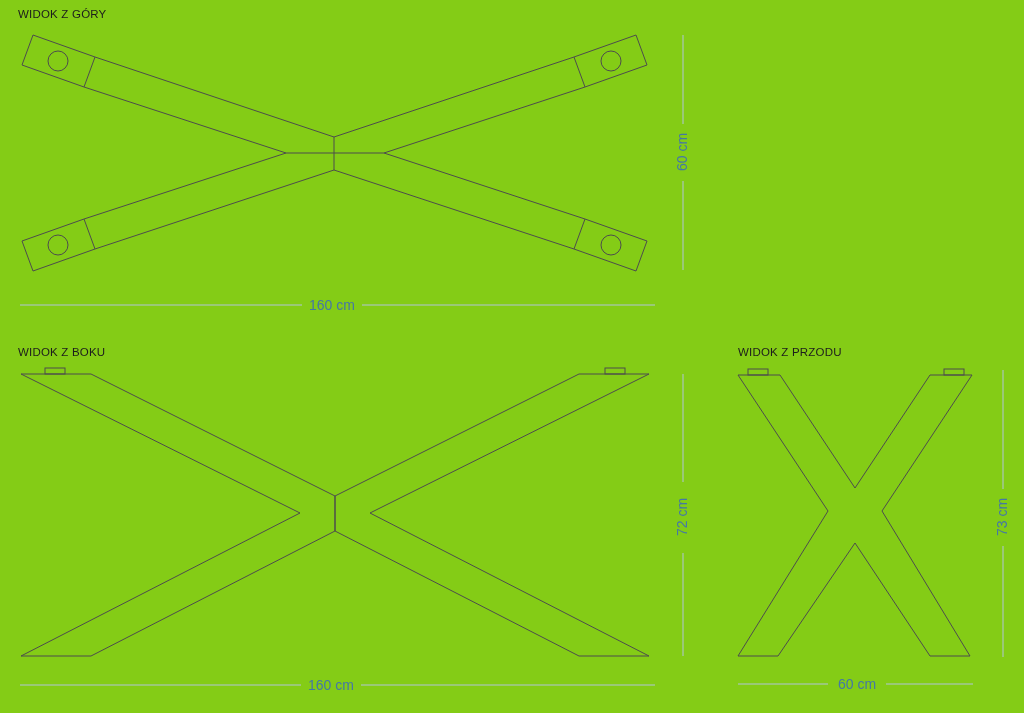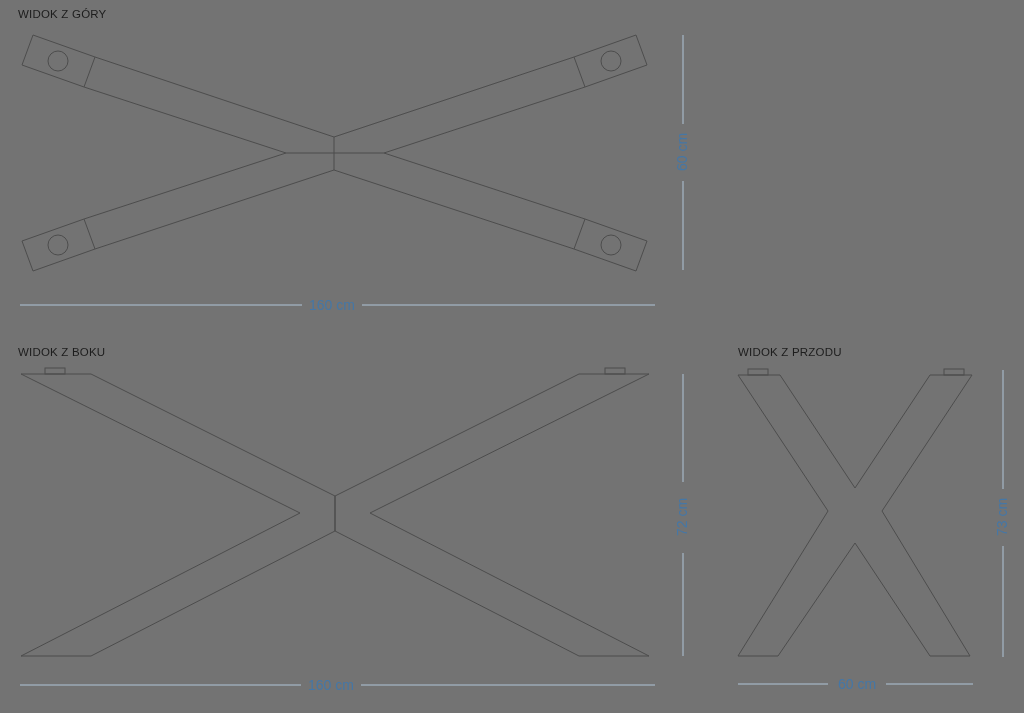--- a/index.html
+++ b/index.html
@@ -1,16 +1,16 @@
 <!DOCTYPE html>
 <html><head>
 <meta charset="utf-8">
 <style>
   html,body{margin:0;padding:0;background:#ffffff;}
-  .canvas{position:relative;width:1024px;height:713px;background:#737373;overflow:hidden;}
+  .canvas{position:relative;width:1024px;height:713px;background:#84cc16;overflow:hidden;}
   svg{display:block;}
   .draw *{fill:none;stroke-width:1px;stroke-linejoin:miter;}
   .dimlines line{stroke-width:1px;}
   .view-label{font-family:"Liberation Sans",sans-serif;font-size:11.5px;letter-spacing:.2px;stroke:none;}
   .dim-text{font-family:"Liberation Sans",sans-serif;font-size:14px;text-anchor:middle;stroke:none;}
 </style>
 </head>
 <body>
 
 <div class="canvas">

